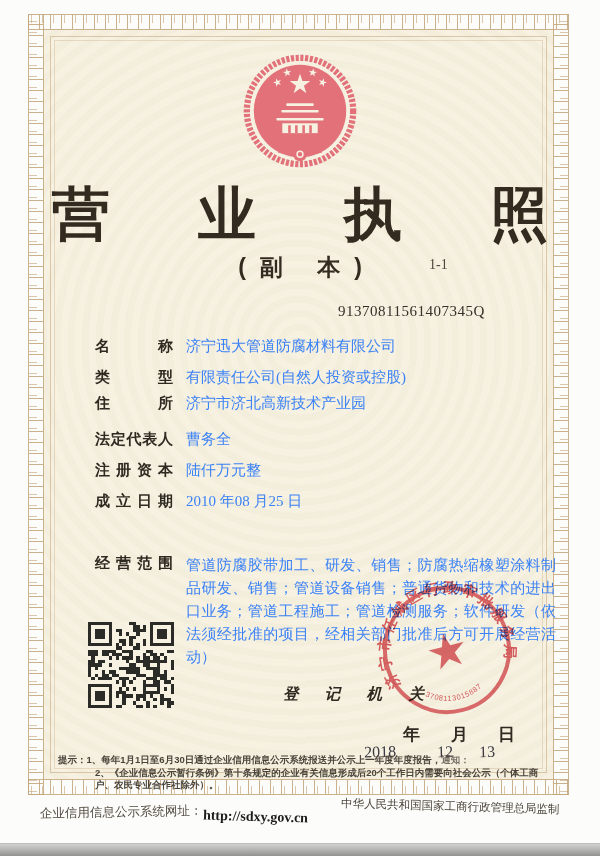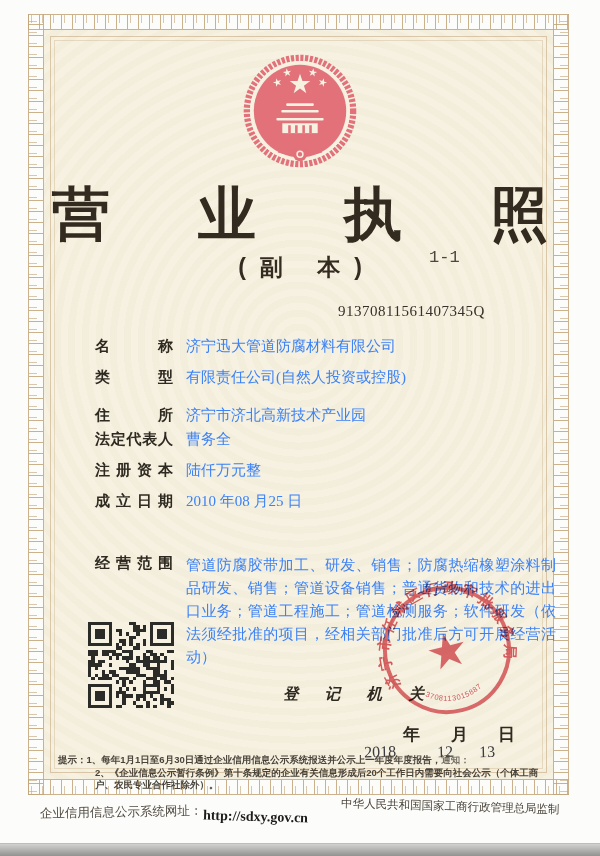--- a/index.html
+++ b/index.html
@@ -52,21 +52,21 @@
   
   .emblem{position:absolute;left:241px;top:52px;width:118px;height:118px;}
   .title{
     position:absolute;left:0;right:-36px;top:176px;text-align:center;
     font-size:58px;font-weight:900;letter-spacing:36px;color:#332b1f;
   }
   .subtitle{
     position:absolute;left:0;right:-14px;top:252px;text-align:center;
     font-size:23px;font-weight:700;letter-spacing:14px;color:#332b1f;
   }
-  .copynum{position:absolute;left:429px;top:248px;font-size:17px;color:#4c463c;font-family:Liberation Mono, monospace;}
+  .copynum{position:absolute;left:429px;top:257px;font-size:14px;color:#4c463c;font-family:Liberation Serif, serif;}
   .codeline-label{position:absolute;left:217px;top:303px;font-size:14.5px;font-weight:700;}
   .codeline-value{position:absolute;left:338px;top:303px;font-size:15px;font-family:"Liberation Serif","DejaVu Serif",serif;letter-spacing:.5px;color:#35302a;}
   
   .frow{position:absolute;left:95px;width:460px;font-size:15px;}
   .f-label{
     display:inline-block;width:78px;font-weight:700;vertical-align:top;
     text-align:justify;text-align-last:justify;color:#2f2a21;
   }
   .f-value{
     position:absolute;left:91px;top:0;width:370px;color:#3b82f6;
@@ -140,21 +140,21 @@
   <div class="codeline-value">91370811561407345Q</div>
 
   <div class="frow" style="top:337px">
     <span class="f-label">名称</span>
     <span class="f-value">济宁迅大管道防腐材料有限公司</span>
   </div>
   <div class="frow" style="top:368px">
     <span class="f-label">类型</span>
     <span class="f-value">有限责任公司(自然人投资或控股)</span>
   </div>
-  <div class="frow" style="top:406px">
+  <div class="frow" style="top:394px">
     <span class="f-label">住所</span>
     <span class="f-value">济宁市济北高新技术产业园</span>
   </div>
   <div class="frow" style="top:430px">
     <span class="f-label">法定代表人</span>
     <span class="f-value">曹务全</span>
   </div>
   <div class="frow" style="top:461px">
     <span class="f-label">注册资本</span>
     <span class="f-value">陆仟万元整</span>

